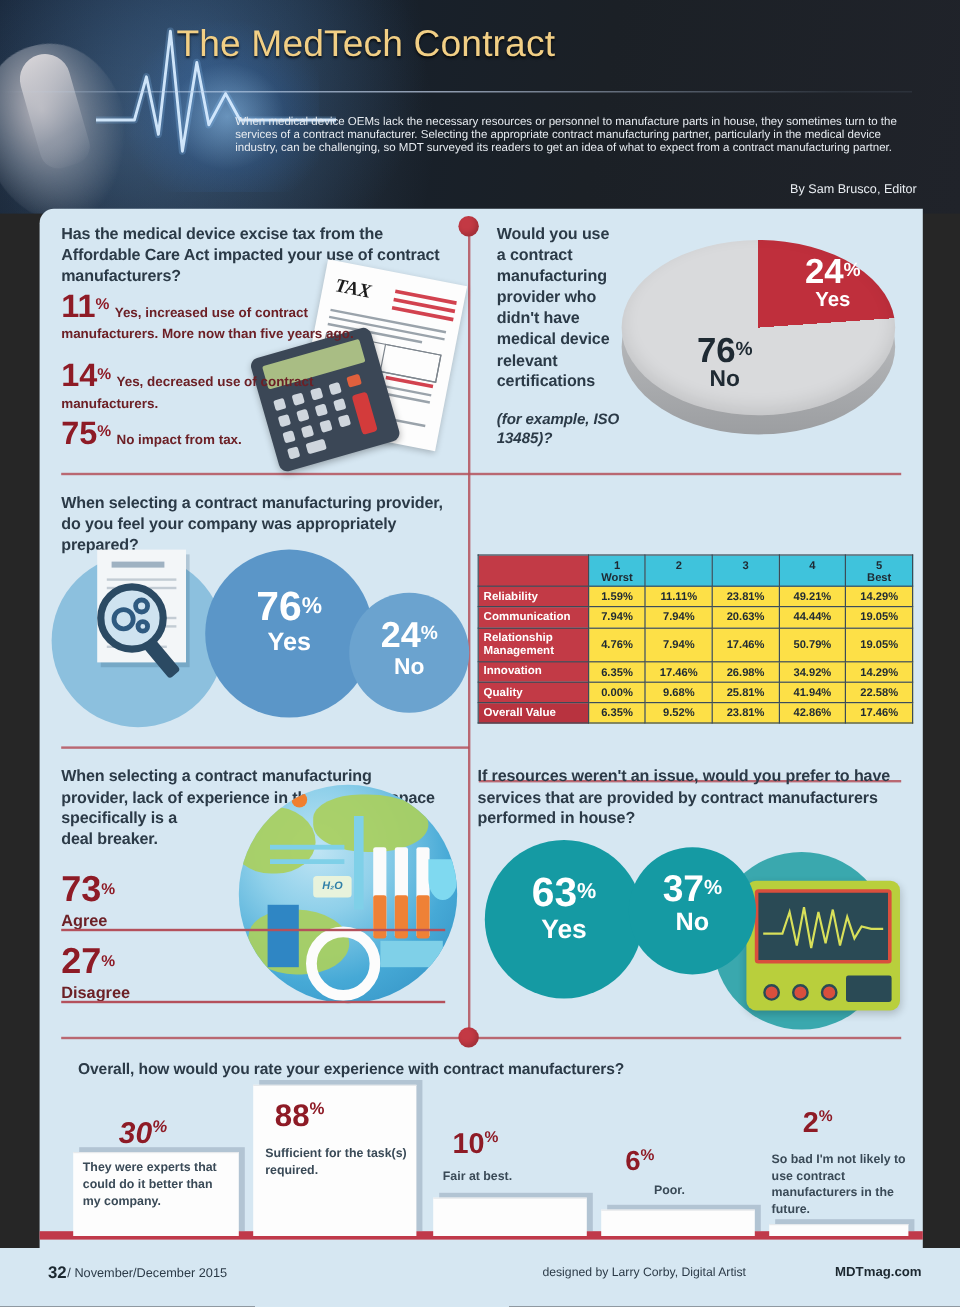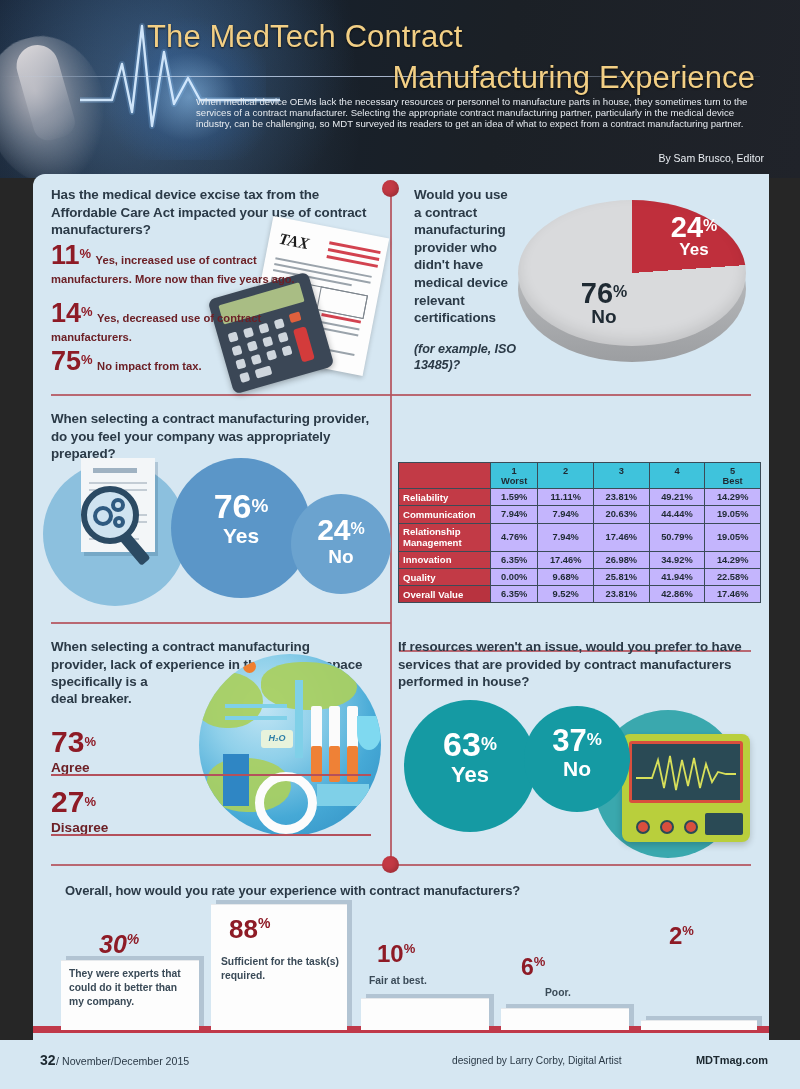--- a/index.html
+++ b/index.html
@@ -153,21 +153,21 @@
   .s4 { position: absolute; left: 357px; top: 226px; width: 379px; height: 222px; }
   table.rt { position:absolute; left:8px; top:62px; width:363px; border-collapse: collapse; }
   table.rt th, table.rt td {
     border: 1.2px solid #3b4b57;
     font-size: 9.3px; font-weight: bold; text-align: center;
     padding: 2.6px 1px; color: #1f2a33;
   }
   table.rt th.hd { background: #3fc3dc; }
   table.rt th.corner { background: #c23a46; border-color:#3b4b57; }
   table.rt td.rl { background: #c23a46; color:#fff; text-align:left; padding-left:4px; font-size:9.6px; }
-  table.rt td.v { background: #c4b5fd; }
+  table.rt td.v { background: #fde047; }
   table.rt td.rl.bold { background:#b8333f; }
 
   
   .s5 { position: absolute; left: 0; top: 456px; width: 352px; height: 238px; }
   .globe {
     position:absolute; left:166px; top:24px; width:182px; height:182px; border-radius:50%;
     background: radial-gradient(circle at 36% 30%, #bfe4f4 0%, #8fd0ea 30%, #46a9d6 64%, #2f8cc0 100%);
     overflow:hidden;
   }
   .globe .land { position:absolute; background:#a9cf5e; border-radius:44% 56% 50% 50%; opacity:.92; }
@@ -220,21 +220,20 @@
     <div class="finger"></div>
     <div class="pulse-glow"></div>
     <svg class="pulse-svg" width="200" height="150">
       <polyline points="0,92 32,92 42,56 52,104 62,18 72,118 84,44 94,96 108,70 120,92 200,92" fill="none" stroke="#eaf4ff" stroke-width="2.4" stroke-linejoin="round" stroke-linecap="round" opacity="0.95"></polyline>
       <polyline points="0,92 32,92 42,56 52,104 62,18 72,118 84,44 94,96 108,70 120,92 200,92" fill="none" stroke="#8fc8ff" stroke-width="6" stroke-linejoin="round" stroke-linecap="round" opacity="0.22"></polyline>
     </svg>
     <div class="hero-line"></div>
 
     <div class="title">
       <span class="l1">The MedTech Contract</span>
-      <span class="l2">Manufacturing Experience</span>
     </div>
     <div class="deck">When medical device OEMs lack the necessary resources or personnel to manufacture parts in house, they sometimes turn to the services of a contract manufacturer. Selecting the appropriate contract manufacturing partner, particularly in the medical device industry, can be challenging, so MDT surveyed its readers to get an idea of what to expect from a contract manufacturing partner.</div>
     <div class="byline">By Sam Brusco, Editor</div>
   </div>
 
   <div class="panel">
     <div class="panel-inner">
 
       <div class="hr" style="left:18px; top:220px; width:700px;"></div>
       <div class="hr" style="left:18px; top:448px; width:340px;"></div>
@@ -527,20 +526,21 @@
           <span>10</span><span style="font-size:13px; vertical-align:super;">%</span>
         </div>
 
         <div class="bar" style="left:468px; top:136px; height:22px; width:128px;"></div>
         <div class="bar-lbl" style="left:488px; top:114px; width:110px;padding-left:24px;">Poor.</div>
         <div class="bar-pct" style="left:488px; top:82px; font-size:23px;">
           <span>6</span><span style="font-size:13px; vertical-align:super;">%</span>
         </div>
 
         <div class="bar" style="left:608px; top:148px; height:10px; width:116px;"></div>
+        <div class="bar-lbl" style="left:610px; top:88px; width:118px;">So bad I'm not likely to use contract manufacturers in the future.</div>
         <div class="bar-pct" style="left:636px; top:50px; font-size:24px;">
           <span>2</span><span style="font-size:13px; vertical-align:super;">%</span>
         </div>
       </section>
 
     </div>
   </div>
 
   <div class="footer">
     <span class="fpg">32</span>

